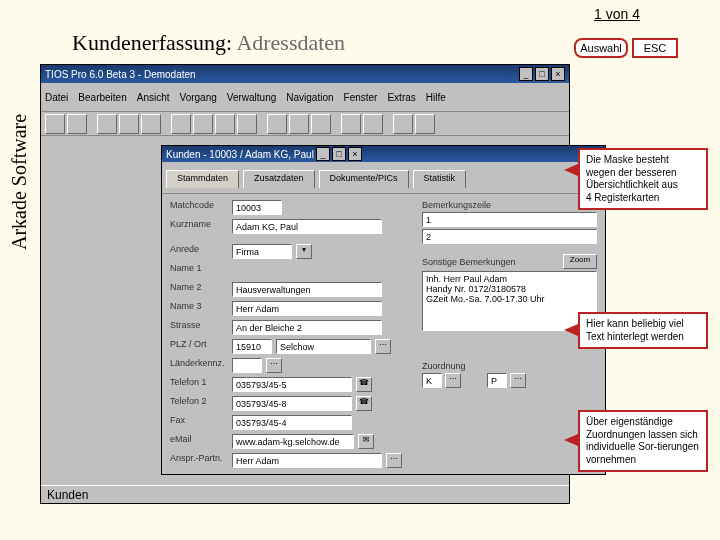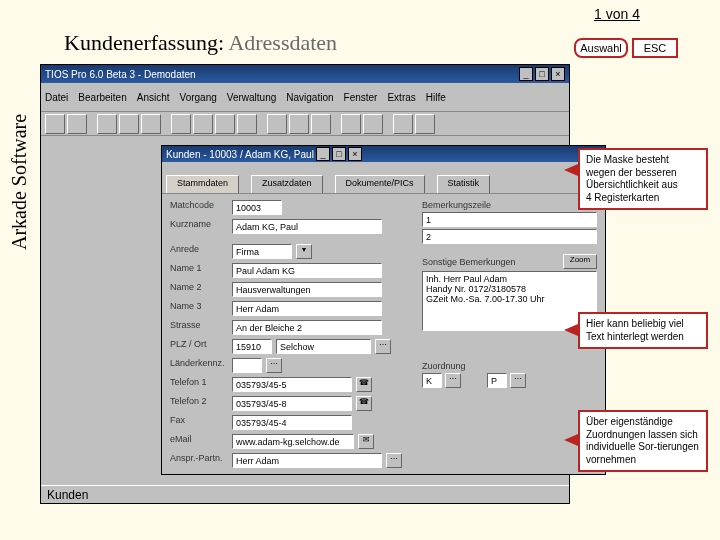--- a/index.html
+++ b/index.html
@@ -1,36 +1,36 @@
 <!DOCTYPE html>
 <html><head>
 <meta charset="utf-8">
 <style>
   * { box-sizing: border-box; margin: 0; padding: 0; }
   body { font-family: Arial, sans-serif; font-size: 11px; background: #fffbeb; width: 720px; height: 540px; position: relative; overflow: hidden; }
   .page-counter { position: absolute; top: 6px; right: 80px; font-size: 14px; text-decoration: underline; }
-  .header-title { position: absolute; top: 30px; left: 64px; font-size: 22px; font-family: "Times New Roman", serif; }
+  .header-title { position: absolute; top: 30px; left: 72px; font-size: 22px; font-family: "Times New Roman", serif; }
   .header-title .black { color: #000; }
   .header-title .gray { color: #6a6a6a; }
   .btn-auswahl, .btn-esc { position: absolute; top: 38px; height: 20px; border: 2px solid #b22; background: #fff; font-size: 11px; text-align: center; line-height: 16px; cursor: pointer; }
   .btn-auswahl { right: 92px; width: 54px; border-radius: 8px; }
   .btn-esc { right: 42px; width: 46px; }
   .vertical-brand { position: absolute; left: 8px; top: 250px; transform: rotate(-90deg); transform-origin: left top; font-family: "Times New Roman", serif; font-size: 20px; white-space: nowrap; width: 200px; }
   .app-window { position: absolute; left: 40px; top: 64px; width: 530px; height: 440px; background: #c0c0c0; border: 1px solid #000; }
   .title-bar { height: 18px; background: linear-gradient(#1a3a6e,#2a5aa0); color: #fff; display: flex; align-items: center; padding: 0 4px; font-size: 10px; }
   .title-bar .spacer { flex: 1; }
   .win-btn { width: 14px; height: 14px; background: #c0c0c0; border: 1px solid #000; margin-left: 2px; font-size: 9px; line-height: 12px; text-align: center; color: #000; cursor: pointer; }
   .menu-bar { height: 18px; background: #c0c0c0; display: flex; align-items: center; padding: 14px 4px; font-size: 10px; gap: 10px; border-bottom: 1px solid #888; filter: blur(0.5px); }
   .menu-bar span { cursor: pointer; }
   .toolbar { height: 24px; background: #c0c0c0; display: flex; align-items: center; padding: 0 4px; gap: 2px; border-bottom: 1px solid #888; }
   .tb-btn { width: 20px; height: 20px; background: #c0c0c0; border-top: 1px solid #fff; border-left: 1px solid #fff; border-right: 1px solid #666; border-bottom: 1px solid #666; font-size: 9px; text-align: center; line-height: 18px; cursor: pointer; }
   .tb-sep { width: 6px; }
   .sub-window { position: absolute; left: 120px; top: 80px; width: 445px; height: 330px; background: #c0c0c0; border: 1px solid #000; }
   .sub-title-bar { height: 16px; background: linear-gradient(#1a3a6e,#2a5aa0); color: #fff; display: flex; align-items: center; padding: 0 4px; font-size: 10px; }
-  .tab-row { height: 32px; display: flex; align-items: flex-end; padding: 2px 4px 0 4px; gap: 12px; border-bottom: 1px solid #888; }
+  .tab-row { height: 32px; display: flex; align-items: center; padding: 2px 4px 0 4px; gap: 4px; border-bottom: 1px solid #888; }
   .tab { height: 18px; padding: 2px 10px; background: #c0c0c0; border-top: 1px solid #fff; border-left: 1px solid #fff; border-right: 1px solid #666; font-size: 9px; cursor: pointer; filter: blur(0.4px); }
   .tab.active { background: #d4d0c8; }
   .form-area { position: relative; padding: 6px 8px; font-size: 9px; }
   .form-row { display: flex; align-items: flex-start; height: 19px; gap: 4px; }
   .form-label { width: 58px; color: #333; filter: blur(0.4px); }
   .form-input { background: #fff; border-top: 1px solid #666; border-left: 1px solid #666; border-right: 1px solid #fff; border-bottom: 1px solid #fff; height: 15px; padding: 0 3px; font-size: 9px; line-height: 15px; filter: blur(0.3px); }
   .mini-btn { width: 16px; height: 15px; background: #c0c0c0; border-top: 1px solid #fff; border-left: 1px solid #fff; border-right: 1px solid #666; border-bottom: 1px solid #666; font-size: 8px; text-align: center; cursor: pointer; }
   .right-col { position: absolute; right: 8px; top: 6px; width: 175px; margin-left: 44px; }
   .right-label { font-size: 9px; color: #333; margin-bottom: 2px; filter: blur(0.4px); }
   .right-box { background: #fff; border-top: 1px solid #666; border-left: 1px solid #666; border-right: 1px solid #fff; border-bottom: 1px solid #fff; font-size: 9px; padding: 2px 3px; filter: blur(0.3px); }
@@ -126,21 +126,20 @@
         <div class="form-input" style="width:150px">Adam KG, Paul</div>
       </div>
       <div style="height:6px"></div>
       <div class="form-row">
         <div class="form-label">Anrede</div>
         <div class="form-input" style="width:60px">Firma</div>
         <div class="mini-btn">▾</div>
       </div>
       <div class="form-row">
         <div class="form-label">Name 1</div>
-        <div class="form-input" style="width:150px">Paul Adam KG</div>
       </div>
       <div class="form-row">
         <div class="form-label">Name 2</div>
         <div class="form-input" style="width:150px">Hausverwaltungen</div>
       </div>
       <div class="form-row">
         <div class="form-label">Name 3</div>
         <div class="form-input" style="width:150px">Herr Adam</div>
       </div>
       <div class="form-row">

